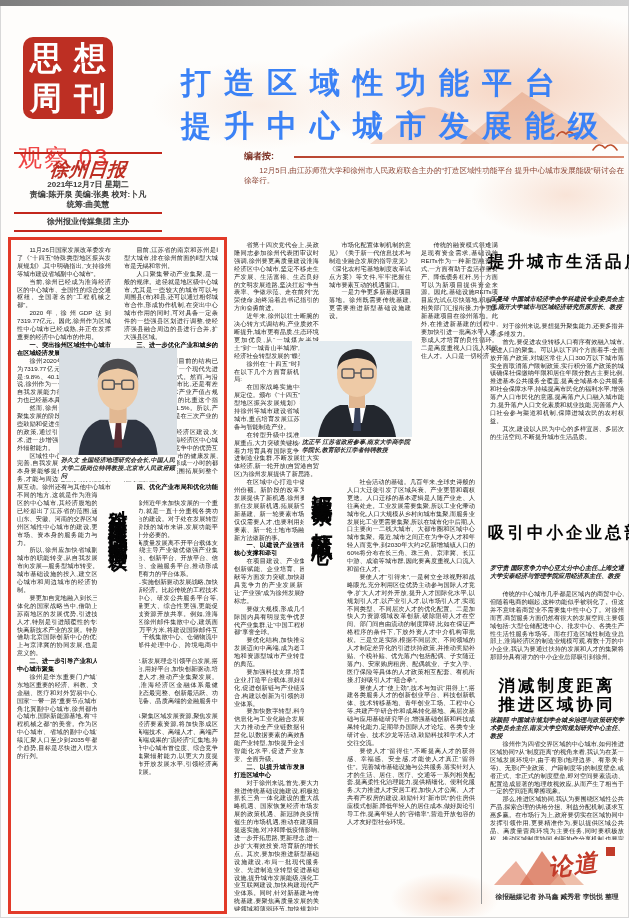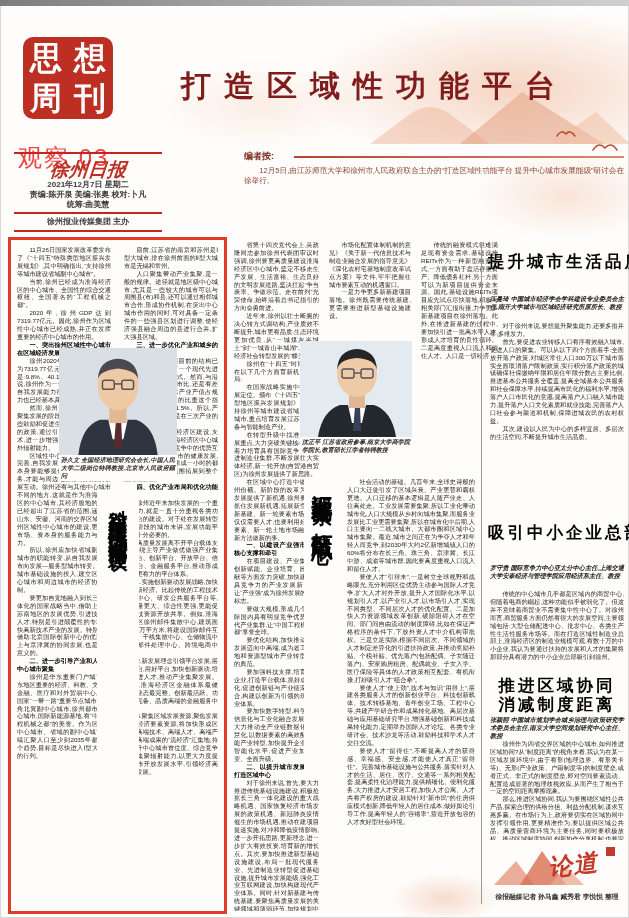--- a/index.html
+++ b/index.html
@@ -21,22 +21,22 @@
   
   .wash{pointer-events:none;}
   .wash1{left:300px;top:8px;width:330px;height:135px;
          background:radial-gradient(ellipse at 65% 60%,rgba(232,148,104,.38),rgba(232,148,104,0) 70%);}
   .wash2{left:150px;top:60px;width:220px;height:90px;
          background:radial-gradient(ellipse at 50% 50%,rgba(240,190,160,.25),rgba(240,190,160,0) 70%);}
   .wash3{left:470px;top:150px;width:160px;height:90px;
          background:radial-gradient(ellipse at 60% 50%,rgba(236,170,135,.3),rgba(236,170,135,0) 70%);}
   .wash4{left:390px;top:872px;width:110px;height:44px;
          background:radial-gradient(ellipse at 50% 60%,rgba(236,170,135,.4),rgba(236,170,135,0) 70%);}
-  .headline{left:181px;top:64px;width:448px;font-family:Liberation Sans, sans-serif;font-weight:900;
-            font-size:30px;line-height:43px;letter-spacing:13px;color:#7f1d1d;white-space:nowrap;}
+  .headline{left:181px;top:64px;width:448px;font-family:Liberation Mono, monospace;font-weight:900;
+            font-size:30px;line-height:43px;letter-spacing:13px;color:#3b82f6;white-space:nowrap;}
   .ed-note{left:244px;top:150px;width:380px;}
   .ed-head{display:flex;align-items:center;gap:20px;}
   .ed-label{font-size:9px;font-weight:bold;color:#7a2d20;flex:none;}
   .ed-line{flex:1;height:2px;background:linear-gradient(to right,#b8432f,#d98a70);}
   .ed-note p{margin:3px 0 0 0;font-size:7.6px;line-height:10.4px;color:#8a4434;
              text-align:justify;text-indent:2em;}
   
   .col{position:absolute;overflow:hidden;text-align:justify;}
   .col .para{margin:0;font-size:6.2px;line-height:7.9px;color:#1e1e1e;text-indent:2em;text-align:justify;}
   .col .para.head{font-weight:bold;color:#000;}
@@ -108,20 +108,21 @@
   <div class="abs paper-logo">徐州日报</div>
   <div class="abs mh-small" style="top:180px;">2021年12月7日 星期二</div>
   <div class="abs mh-small" style="top:190px;">责编:陈开泉 美编:张奥 校对:卜凡</div>
   <div class="abs mh-small" style="top:200px;">统筹:曲美慧</div>
   <div class="abs mh-rule" style="top:212px;"></div>
   <div class="abs mh-small" style="top:217px;">徐州报业传媒集团 主办</div>
   <div class="abs mh-rule" style="top:230px;"></div>
 
   <div class="abs headline">
     <div>打造区域性功能平台</div>
+    <div>提升中心城市发展能级</div>
   </div>
 
   <div class="abs ed-note">
     <div class="ed-head">
       <span class="ed-label">编者按:</span>
       <span class="ed-line"></span>
     </div>
     <p>12月5日,由江苏师范大学和徐州市人民政府联合主办的“打造区域性功能平台 提升中心城市发展能级”研讨会在徐举行。</p>
   </div>
 
@@ -235,22 +236,22 @@
 
   <div class="abs r-head" style="top:523px;">
     <div>吸引中小企业总部</div>
   </div>
   <div class="abs r-byline" style="top:564px;">罗守贵 国际竞争力中心亚太分中心主任,上海交通大学安泰经济与管理学院应用经济系主任、教授</div>
   <div class="col r-body" style="top:590px;height:82px;">
       <p class="para">传统的中心城市几乎都是区域内的商贸中心,但随着电商的崛起,这种功能似乎被弱化了。但这并不意味着商贸业不需要集中性中心了。对徐州而言,商贸服务方面仍然有很大的发展空间,主要领域包括:大型仓储配送中心、批发中心、各类生产性生活性服务市场等。而在打造区域性制造业总部上,淮海经济区的制造业规模可观,有数十万的中小企业,我认为要通过扶持的发展和人才的集聚将那部分具有潜力的中小企业总部吸引到徐州。</p>
     </div>
 
   <div class="abs r-head" style="top:676px;">
+    <div>消减制度距离</div>
     <div>推进区域协同</div>
-    <div>消减制度距离</div>
   </div>
   <div class="abs r-byline" style="top:716px;">张颖熙 中国城市规划学会城乡治理与政策研究学术委员会主任,南京大学空间规划研究中心主任、教授</div>
   <div class="col r-body" style="top:740px;height:100px;">
       <p class="para">徐州作为四省交界区域的中心城市,如何推进区域协同?从“制度距离”的视角来看,我认为在某一区域发展环境中,由于有形(地理边界、有形关卡等)、无形(产业政策、户籍制度等)的制度壁垒,或者正式、非正式的制度壁垒,即对空间要素流动、配置造成显著的地理歧视效应,从而产生了相当于一定的空间距离摩擦现象。</p>
       <p class="para">那么,推进区域协同,我认为要围绕区域性公共产品,探索合理的供给分担、利益分配机制,谋求互惠多赢。在市场行为上,政府要切实在区域协同中发挥引领作用,更要精准作为,要以提供区域公共品、高质量营商环境为主要任务,同时要积极放权、推动区域制度协同,创新协作分享机制,也要完善市场机制,发挥市场的积极作用,更多地运用市场化的手段来解决要素一体化配置问题,例如:异地医保、产业协同等。</p>
     </div>
 
   <div class="abs laodao">
     <svg width="130" height="46" viewBox="0 0 130 46">
       <path d="M2,42 L24,18 L42,42 Z" fill="#e4927a" opacity="0.75"></path>

